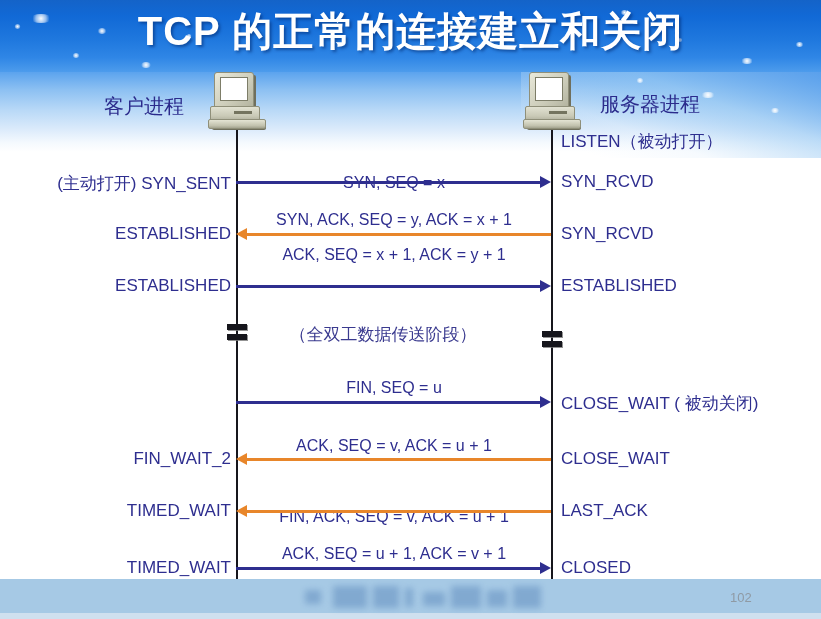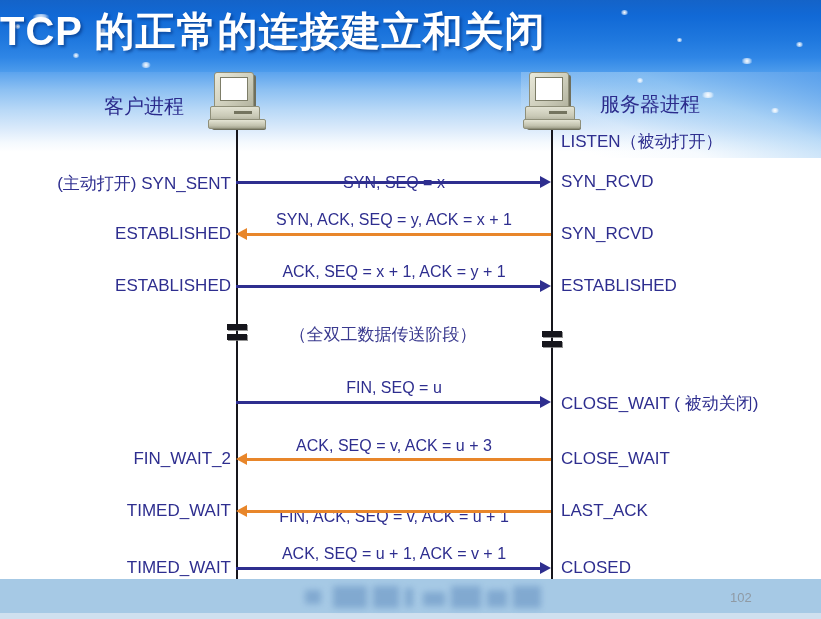--- a/index.html
+++ b/index.html
@@ -48,20 +48,21 @@
     background: radial-gradient(circle, rgba(255,255,255,0.98) 0%,
                 rgba(255,255,255,0.55) 42%, rgba(255,255,255,0) 72%);
     pointer-events: none;
   }
 
   .title {
     position: absolute;
     left: 0;
     top: 4px;
     width: 821px;
+    text-align: center;
     color: #ffffff;
     font-size: 40px;
     font-weight: bold;
     letter-spacing: 1px;
     text-shadow: 2px 2px 3px rgba(0,40,110,0.55);
     white-space: nowrap;
   }
 
   
   .footer {
@@ -272,34 +273,34 @@
   <div class="arrow-line blue" style="left:236px; top:181px; width:305px;"></div>
   <div class="arrow-head blue r" style="left:540px; top:176px;"></div>
   <div class="state right" style="left:561px; top:172px;">SYN_RCVD</div>
 
   <div class="msg" style="left:394px; top:211px;">SYN, ACK, SEQ = y, ACK = x + 1</div>
   <div class="state left" style="left:231px; top:224px;">ESTABLISHED</div>
   <div class="arrow-line orange" style="left:247px; top:233px; width:304px;"></div>
   <div class="arrow-head orange l" style="left:236px; top:228px;"></div>
   <div class="state right" style="left:561px; top:224px;">SYN_RCVD</div>
 
-  <div class="msg" style="left:394px; top:263px;">ACK, SEQ = x + 1, ACK = y + 1</div>
+  <div class="msg" style="left:394px; top:246px;">ACK, SEQ = x + 1, ACK = y + 1</div>
   <div class="state left" style="left:231px; top:276px;">ESTABLISHED</div>
   <div class="arrow-line blue" style="left:236px; top:285px; width:305px;"></div>
   <div class="arrow-head blue r" style="left:540px; top:280px;"></div>
   <div class="state right" style="left:561px; top:276px;">ESTABLISHED</div>
 
   <div class="phase" style="left:383px; top:323px;">（全双工数据传送阶段）</div>
 
   <div class="msg" style="left:394px; top:379px;">FIN, SEQ = u</div>
   <div class="arrow-line blue" style="left:236px; top:401px; width:305px;"></div>
   <div class="arrow-head blue r" style="left:540px; top:396px;"></div>
   <div class="state right" style="left:561px; top:392px;">CLOSE_WAIT ( 被动关闭)</div>
 
-  <div class="msg" style="left:394px; top:437px;">ACK, SEQ = v, ACK = u + 3</div>
+  <div class="msg" style="left:394px; top:437px;">ACK, SEQ = v, ACK = u + 1</div>
   <div class="state left" style="left:231px; top:449px;">FIN_WAIT_2</div>
   <div class="arrow-line orange" style="left:247px; top:458px; width:304px;"></div>
   <div class="arrow-head orange l" style="left:236px; top:453px;"></div>
   <div class="state right" style="left:561px; top:449px;">CLOSE_WAIT</div>
 
   <div class="msg" style="left:394px; top:508px;">FIN, ACK, SEQ = v, ACK = u + 1</div>
   <div class="state left" style="left:231px; top:501px;">TIMED_WAIT</div>
   <div class="arrow-line orange" style="left:247px; top:510px; width:304px;"></div>
   <div class="arrow-head orange l" style="left:236px; top:505px;"></div>
   <div class="state right" style="left:561px; top:501px;">LAST_ACK</div>

